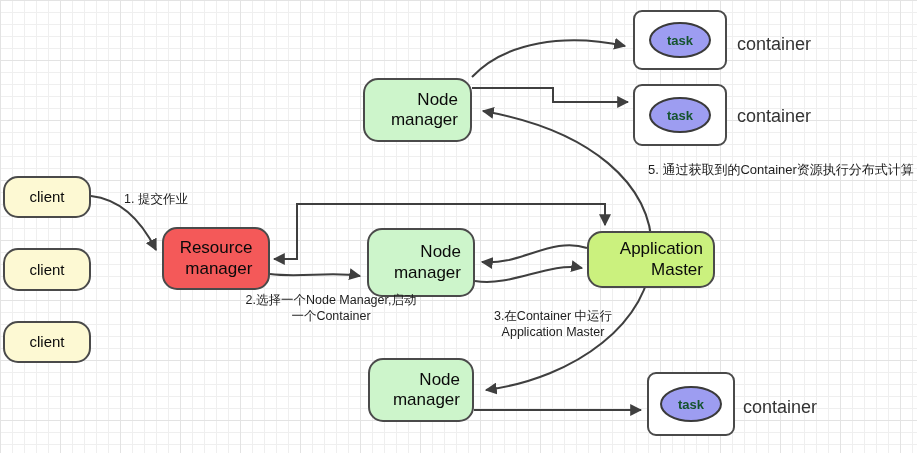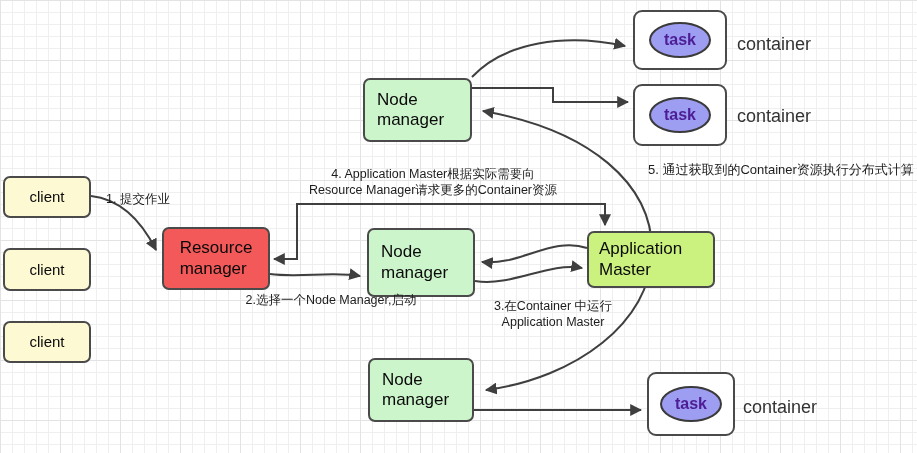--- a/index.html
+++ b/index.html
@@ -10,33 +10,33 @@
       linear-gradient(to right, #e3e3e3 1px, transparent 1px),
       linear-gradient(to bottom, #e3e3e3 1px, transparent 1px),
       linear-gradient(to right, #efefef 1px, transparent 1px),
       linear-gradient(to bottom, #efefef 1px, transparent 1px);
     background-size:60px 60px,60px 60px,12px 12px,12px 12px;
   }
   .wires{position:absolute;left:0;top:0;width:917px;height:453px;pointer-events:none;}
   .wires path.wire{fill:none;stroke:var(--wire,#3f3f3f);stroke-width:2;}
   .wires .ah{fill:var(--wire,#3f3f3f);}
   .node{
-    position:absolute;box-sizing:border-box;border:2px solid #4a4a4a;border-radius:7px;
-    display:flex;align-items:center;justify-content:center;text-align:left;
+    position:absolute;box-sizing:border-box;border:2px solid #4a4a4a;border-radius:15px;
+    display:flex;align-items:center;justify-content:center;text-align:right;
     font-size:17px;line-height:1.18;color:#0a0a0a;
   }
   .client{font-size:15px;}
   .cbox{
     position:absolute;box-sizing:border-box;border:2px solid #4a4a4a;border-radius:9px;
     background:#fff;display:flex;align-items:center;justify-content:center;
   }
   .task{
     box-sizing:border-box;width:62px;height:36px;border:2px solid #3a3a3a;border-radius:50%;
     display:flex;align-items:center;justify-content:center;
-    color:#4c1d95;font-weight:bold;font-size:16px;
+    color:#14532d;font-weight:bold;font-size:13px;
   }
   .caption{position:absolute;font-size:18px;color:#333;white-space:nowrap;}
   .note{position:absolute;font-size:12.5px;color:#1d1d1d;white-space:nowrap;line-height:1.3;}
   .note.center{transform:translateX(-50%);text-align:center;}
 </style>
 </head>
 <body>
 
 <div id="canvas">
 
@@ -77,31 +77,28 @@
   <div class="cbox" style="left: 633px; top: 84px; width: 94px; height: 62px; background-color: rgb(255, 255, 255);">
     <div class="task" style="background-color: rgb(157, 157, 241);">task</div>
   </div>
   <div class="caption" style="left:737px;top:106px;">container</div>
 
   <div class="cbox" style="left: 647px; top: 372px; width: 88px; height: 64px; background-color: rgb(255, 255, 255);">
     <div class="task" style="background-color: rgb(157, 157, 241);">task</div>
   </div>
   <div class="caption" style="left:743px;top:397px;">container</div>
 
-  <div class="note" style="left:106px;top:191px;">1. 提交作业</div>
+  <div class="note" style="left:124px;top:191px;">1. 提交作业</div>
 
-  <div class="note center" style="left:433px;top:166px;">
-    <div>4. Application Master根据实际需要向</div>
-    <div>Resource Manager请求更多的Container资源</div>
-  </div>
 
   <div class="note center" style="left:331px;top:292px;">
     <div>2.选择一个Node Manager,启动</div>
+    <div>一个Container</div>
   </div>
 
-  <div class="note center" style="left:553px;top:298px;">
+  <div class="note center" style="left:553px;top:308px;">
     <div>3.在Container 中运行</div>
     <div>Application Master</div>
   </div>
 
   <div class="note" style="left:648px;top:162px;font-size:13px;">5. 通过获取到的Container资源执行分布式计算</div>
 
 </div>
 
 </body></html>

